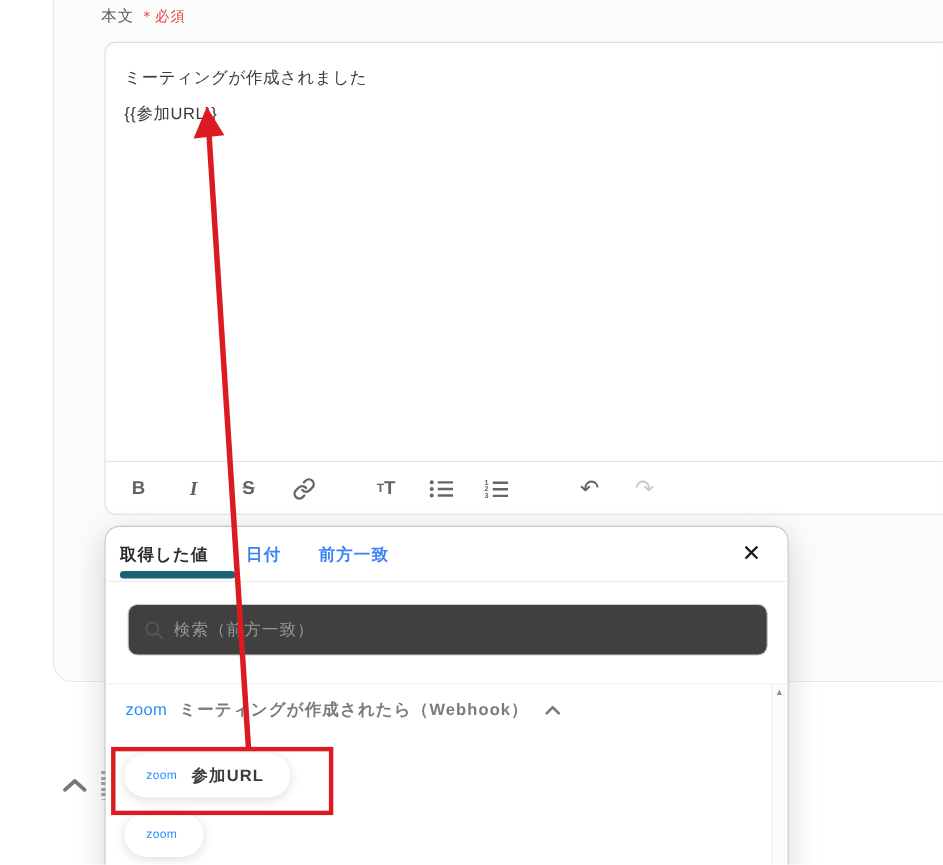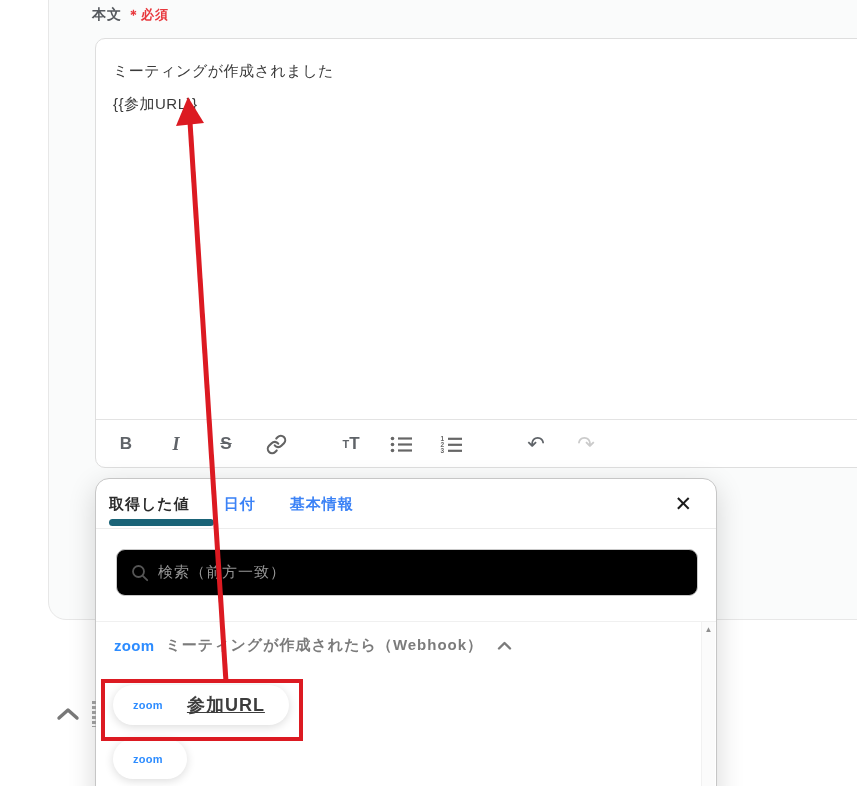--- a/index.html
+++ b/index.html
@@ -10,21 +10,21 @@
     font-family:"Liberation Sans","DejaVu Sans",sans-serif;
   }
 
   
   .outer-card {
     position:absolute; left:48px; top:-24px; width:840px; height:644px;
     background:#fafbfb; border:1px solid #e7e7e7; border-radius:18px;
   }
 
   .field-label {
-    position:absolute; left:92px; top:6px; font-size:14px; font-weight:bold;
+    position:absolute; left:92px; top:6px; font-size:14px; font-weight:normal;
     color:#55595e; letter-spacing:1px;
   }
   .required { color:#e8383d; margin-left:5px; font-size:13px; }
 
   
   .editor-box {
     position:absolute; left:95px; top:38px; width:792px; height:430px;
     background:#fff; border:1px solid #dedede; border-radius:10px;
   }
   .editor-text { padding:15px 17px; font-size:15px; color:#3a3a3a; line-height:33px; letter-spacing:.5px; }
@@ -48,35 +48,35 @@
     box-shadow:0 8px 28px rgba(0,0,0,.16); z-index:10;
   }
   .tab-row { display:flex; align-items:center; padding:16px 18px 0 13px; }
   .tab { font-size:15px; font-weight:bold; color:#3b82f6; margin-right:34px; letter-spacing:1px; cursor:pointer; background:none; border:none; padding:0; }
   .tab.active { color:#2b2b2b; }
   .tab-underline { position:absolute; left:13px; top:40px; width:105px; height:7px; border-radius:4px; background:var(--teal); }
   .tab-divider { position:absolute; left:0; right:0; top:49px; border-bottom:1px solid #ececec; }
   .close-x { position:absolute; right:18px; top:10px; font-size:21px; color:#1a1a1a; background:none; border:none; cursor:pointer; line-height:1.3; }
 
   .search-box { position:absolute; left:20px; top:70px; width:582px; height:47px;
-    border:1px solid #c9c9c9; border-radius:9px; display:flex; align-items:center; padding-left:14px; background:#000000; }
+    border:1px solid #c9c9c9; border-radius:9px; display:flex; align-items:center; padding-left:14px; background:#404040; }
   .search-placeholder { color:#969696; font-size:15px; margin-left:9px; letter-spacing:1px; }
 
   .list-divider { position:absolute; left:0; right:0; top:142px; border-bottom:1px solid #f0f0f0; }
 
   .section-row { position:absolute; left:18px; top:157px; display:flex; align-items:center; }
-  .zoom-logo { color:var(--zoom-blue); font-weight:bold; font-size:15px; letter-spacing:.3px; }
+  .zoom-logo { color:var(--zoom-blue); font-weight:normal; font-size:15px; letter-spacing:.3px; }
   .section-title { color:#7b7b7b; font-weight:bold; font-size:15px; letter-spacing:1px; margin-left:11px; }
   .section-chevron { margin-left:14px; display:flex; align-items:center; cursor:pointer; background:none; border:none; padding:0; }
 
   .pill { position:absolute; left:17px; height:40px; background:#fff; border-radius:21px;
     display:flex; align-items:center; padding:0 24px 0 20px;
     box-shadow:0 2px 10px rgba(0,0,0,.14); cursor:pointer; border:none; }
   .pill .zoom-logo { font-size:11px; }
-  .pill-label { font-size:18px; font-weight:bold; color:#3c3c3c; letter-spacing:1px; margin-left:24px;text-decoration:underline; }
+  .pill-label { font-size:15px; font-weight:bold; color:#3c3c3c; letter-spacing:1px; margin-left:13px; }
   .pill-1 { top:206px; }
   .pill-2 { top:260px; }
 
   .red-box { position:absolute; left:5px; top:200px; width:202px; height:62px;
     border:4px solid var(--red); z-index:5; pointer-events:none; }
 
   .scrollbar { position:absolute; right:1px; top:143px; bottom:0; width:14px;
     background:#fbfbfb; border-left:1px solid #f1f1f1; display:flex; justify-content:center; padding-top:4px; }
   .scroll-up { font-size:8px; color:#8f8f8f; line-height:1; }
 
@@ -140,21 +140,21 @@
     </button>
     <button class="tbtn undo big-gap-before">↶</button>
     <button class="tbtn redo">↷</button>
   </div>
 </div>
 
 <div class="popup">
   <div class="tab-row">
     <button class="tab active">取得した値</button>
     <button class="tab">日付</button>
-    <button class="tab">基本情報</button>
+    <button class="tab">前方一致</button>
   </div>
   <div class="tab-underline"></div>
   <div class="tab-divider"></div>
   <button class="close-x">✕</button>
 
   <div class="search-box">
     <svg class="icon-svg" width="18" height="18" viewBox="0 0 18 18" fill="none" stroke="#555" stroke-width="1.8" stroke-linecap="round">
       <circle cx="7.5" cy="7.5" r="5.5"></circle>
       <line x1="11.8" y1="11.8" x2="16.2" y2="16.2"></line>
     </svg>

